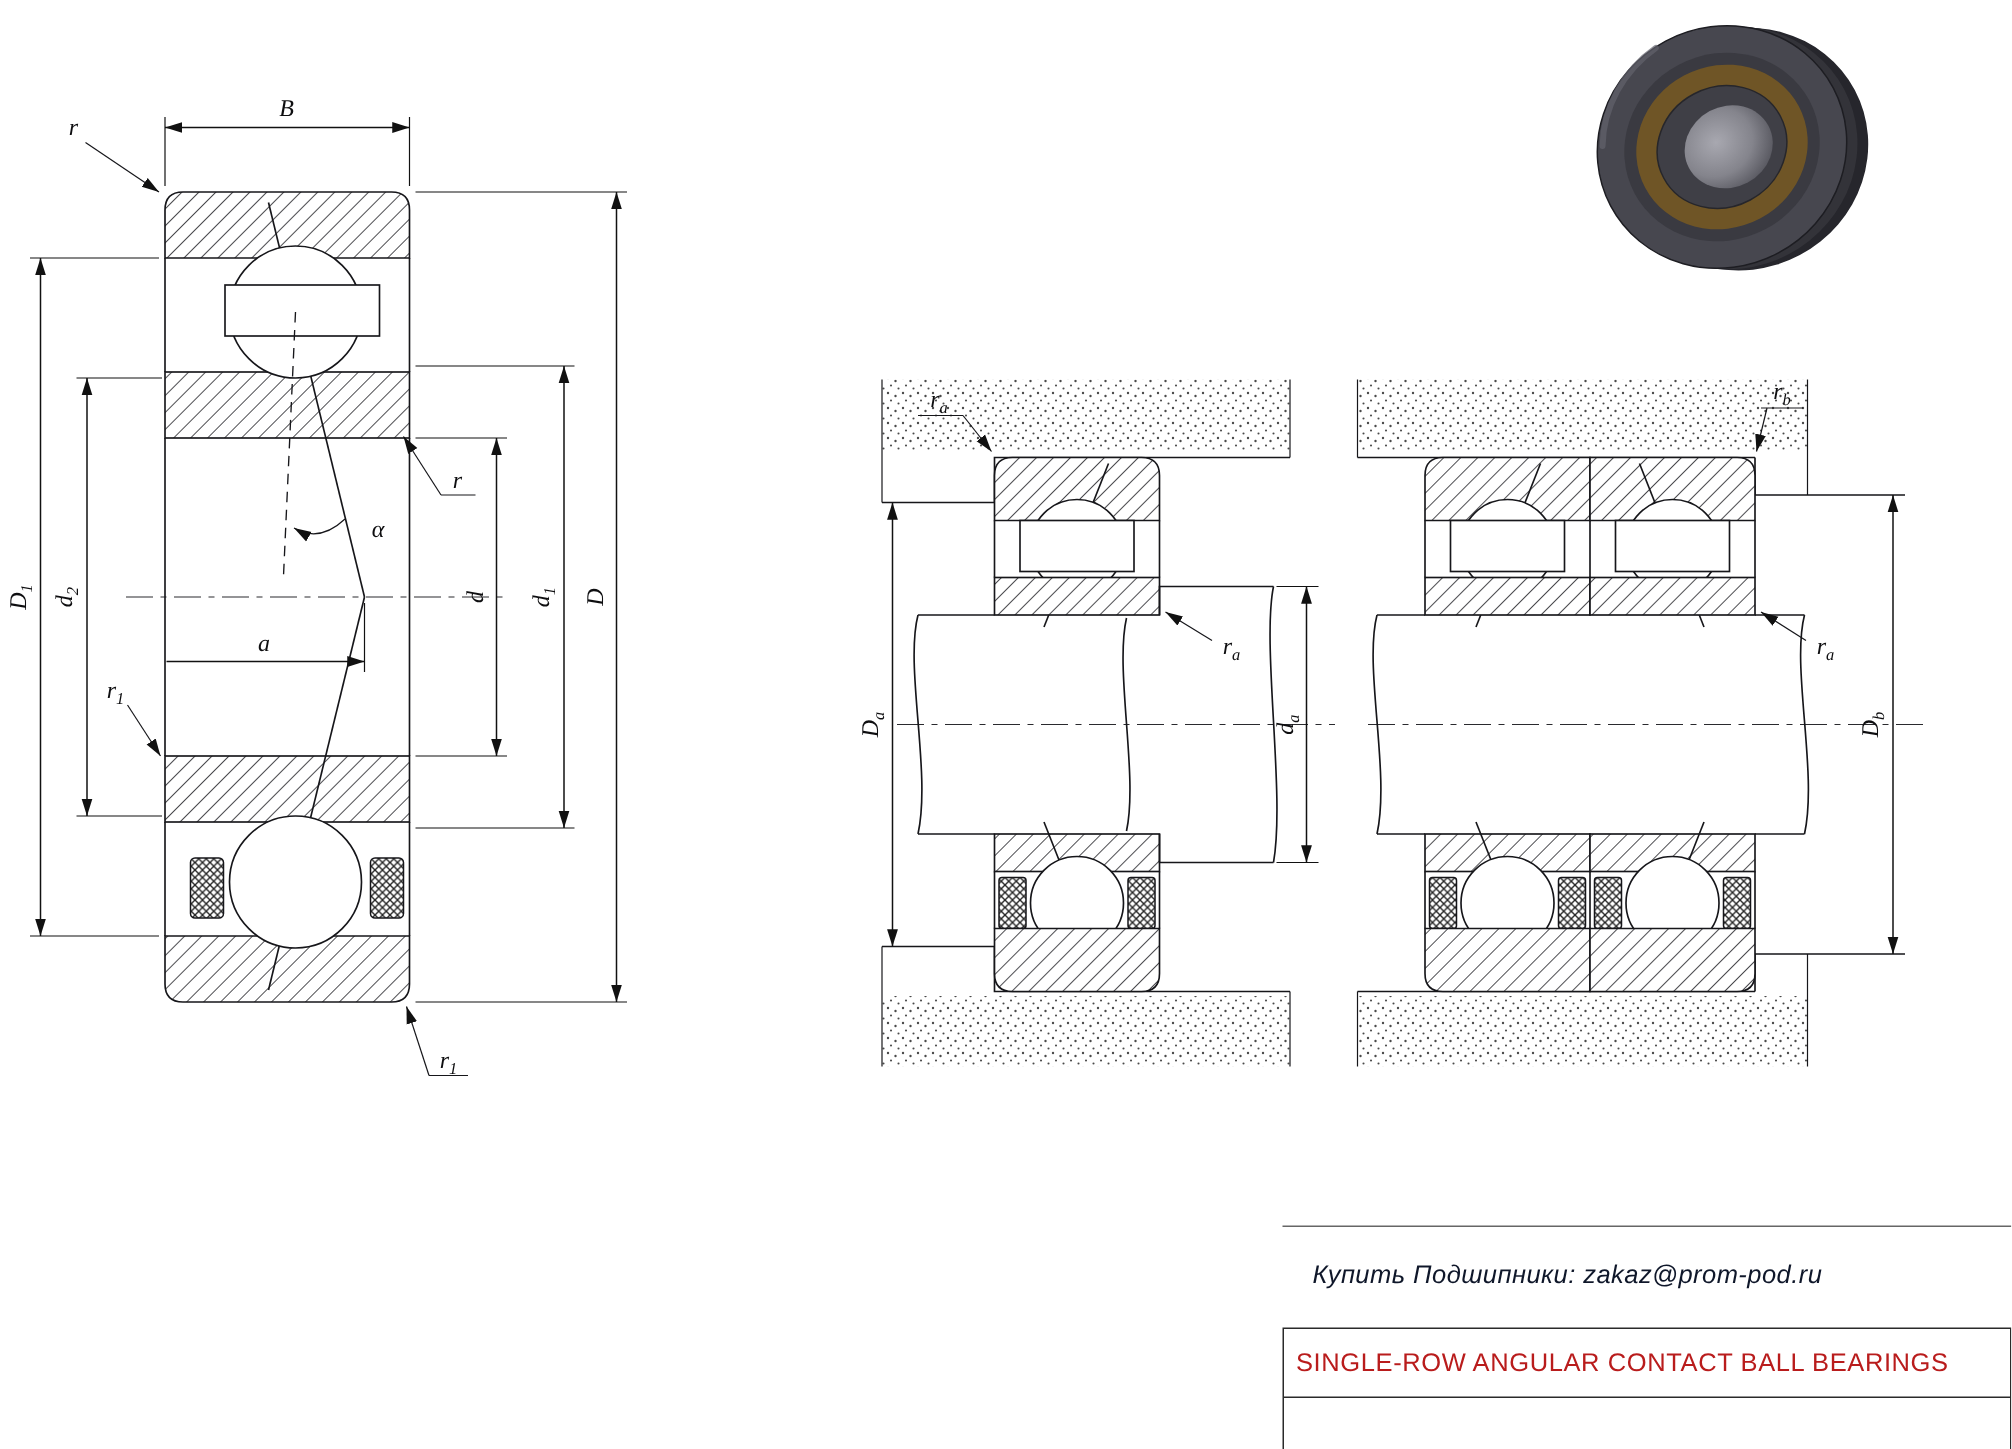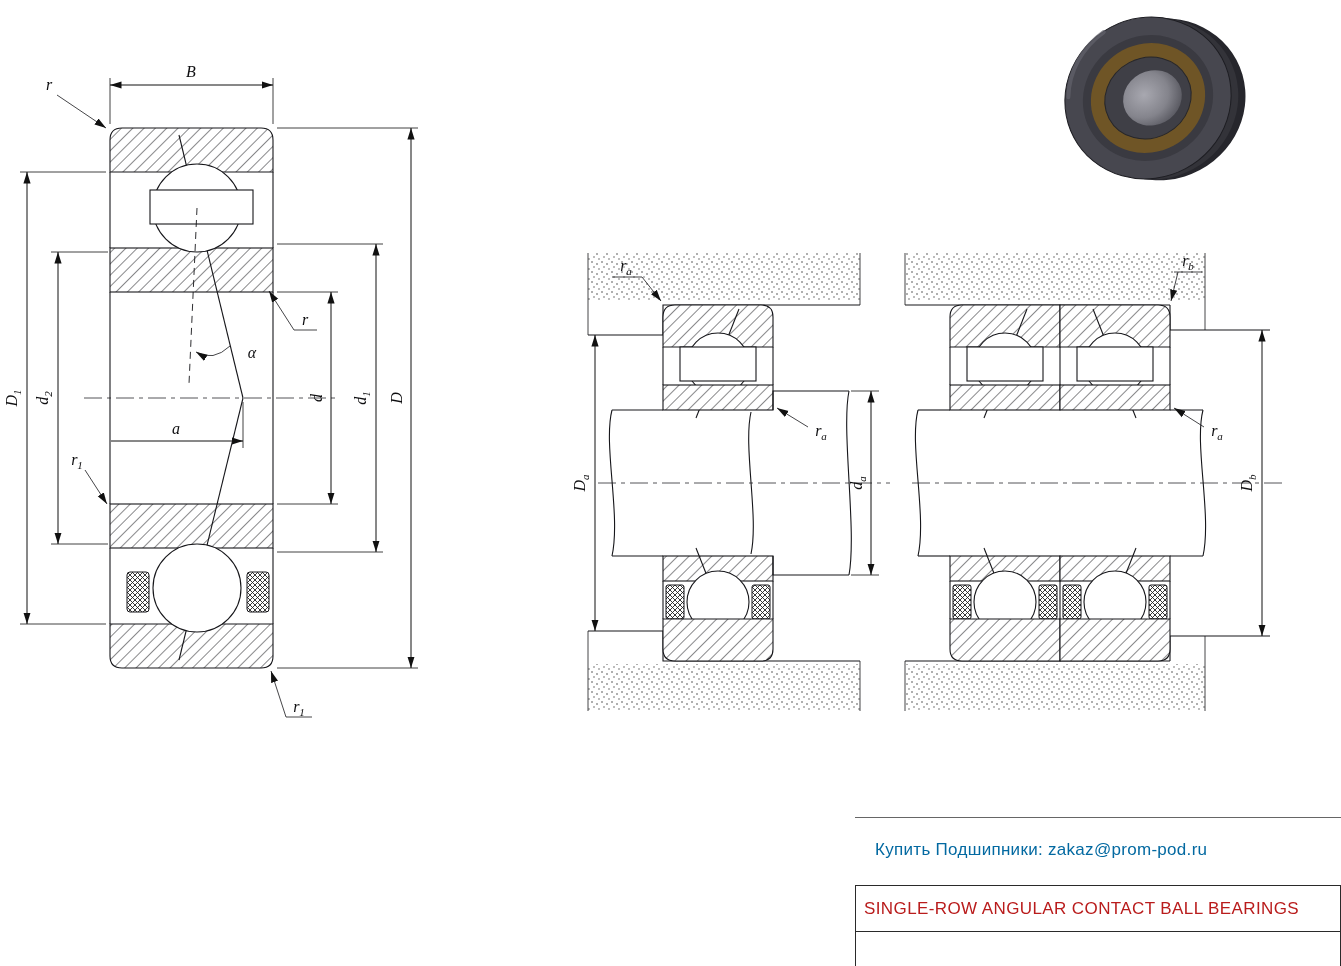--- a/index.html
+++ b/index.html
@@ -12,22 +12,22 @@
   .xh{fill:url(#xhatch);stroke:#16161a;stroke-width:1;}
   .wh{fill:#ffffff;stroke:#16161a;stroke-width:1.1;}
   .cl{stroke:#2a2a2e;stroke-width:0.8;stroke-dasharray:18 5 4 5;fill:none;}
   .dsh{stroke:#16161a;stroke-width:0.9;stroke-dasharray:7 5;fill:none;}
   .dim{stroke:#111;stroke-width:1;fill:none;}
   .ext{stroke:#111;stroke-width:0.8;fill:none;}
   .lbl{font:italic 16px "Liberation Serif",serif;fill:#0e0e10;text-anchor:middle;}
   .lbl .sub{font-size:11px;}
   .footer-line{position:absolute;left:855px;top:817px;width:486px;height:0;
                border-top:1px solid #666;}
-  .contact{position:absolute;left:875px;top:840px;font-size:17px;color:#0369a1;
-           letter-spacing:0.3px;}
+  .contact{position:absolute;left:875px;top:840px;font-size:17px;color:#0f172a;
+           letter-spacing:0.3px;font-style:italic;}
   .title-box{position:absolute;left:855px;top:885px;width:486px;height:90px;
              border:1px solid #2a2a2a;box-sizing:border-box;background:#fff;}
   .title{font-size:17px;color:#b91c1c;padding:13px 8px 12px 8px;letter-spacing:0.4px;
          white-space:nowrap;}
   .title-sep{border-top:1px solid #2a2a2a;}
   .disclaimer{font-size:10px;color:#222;padding:6px 8px;}
 </style>
 </head>
 <body>
 

